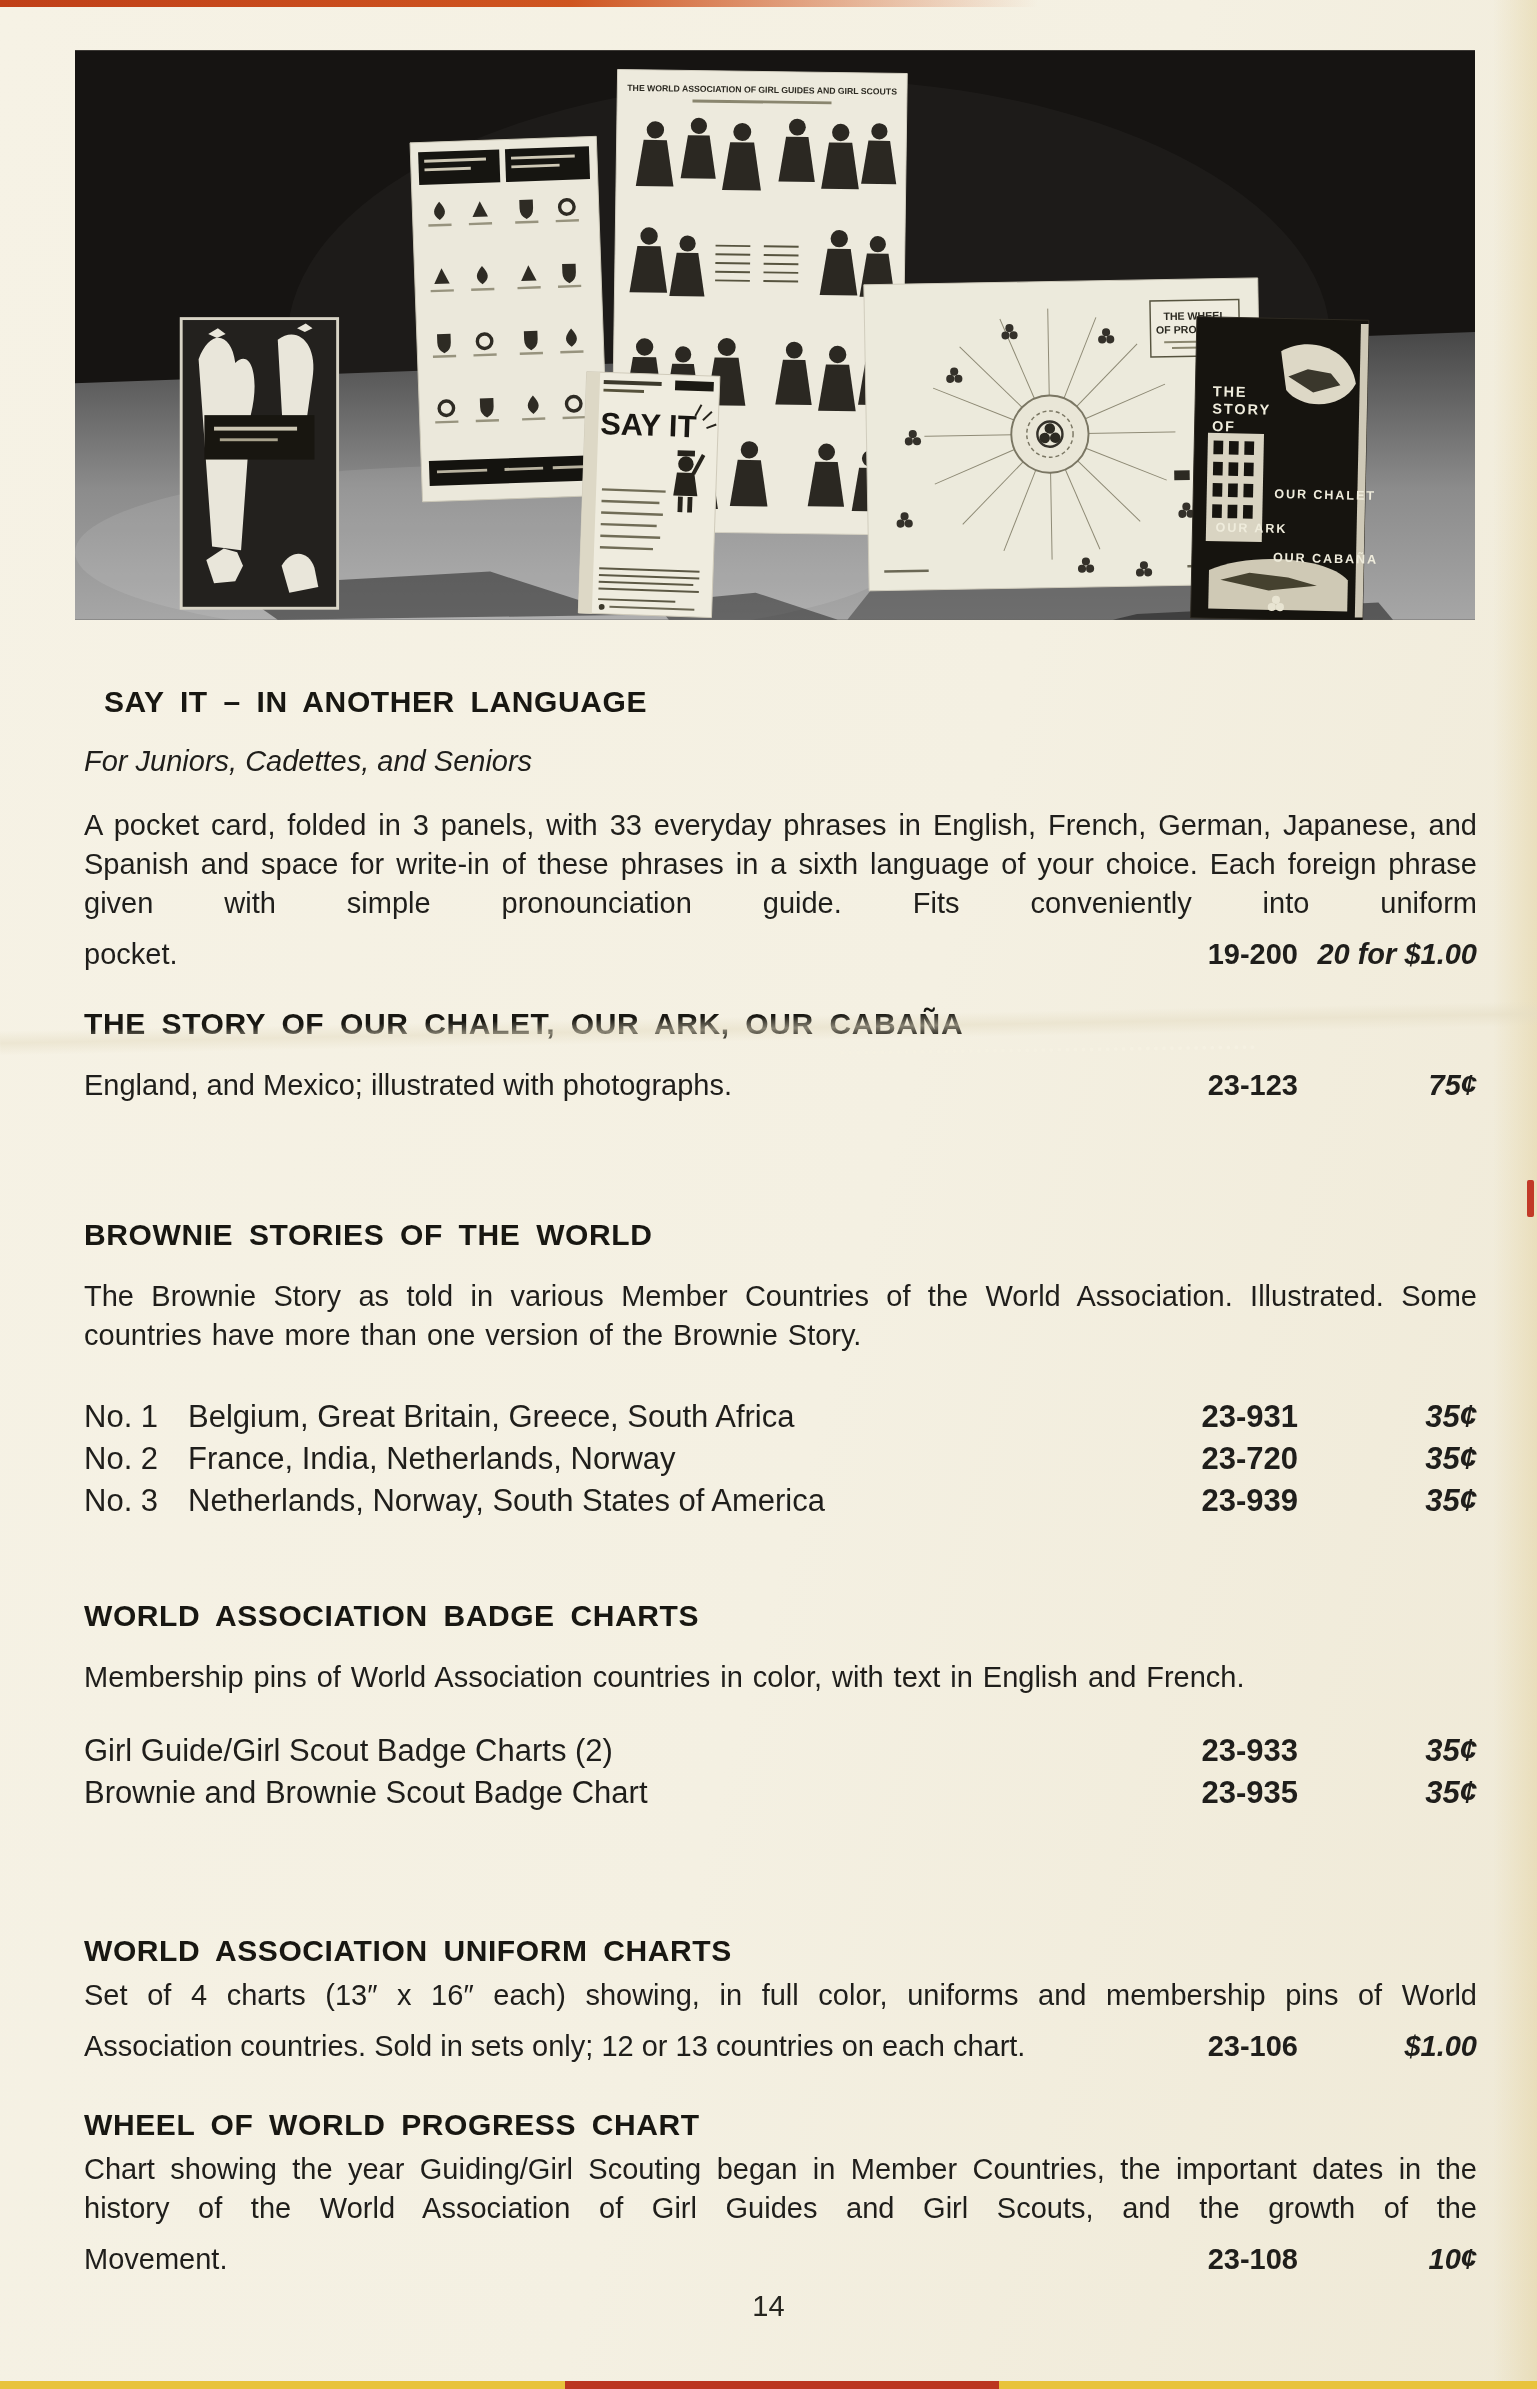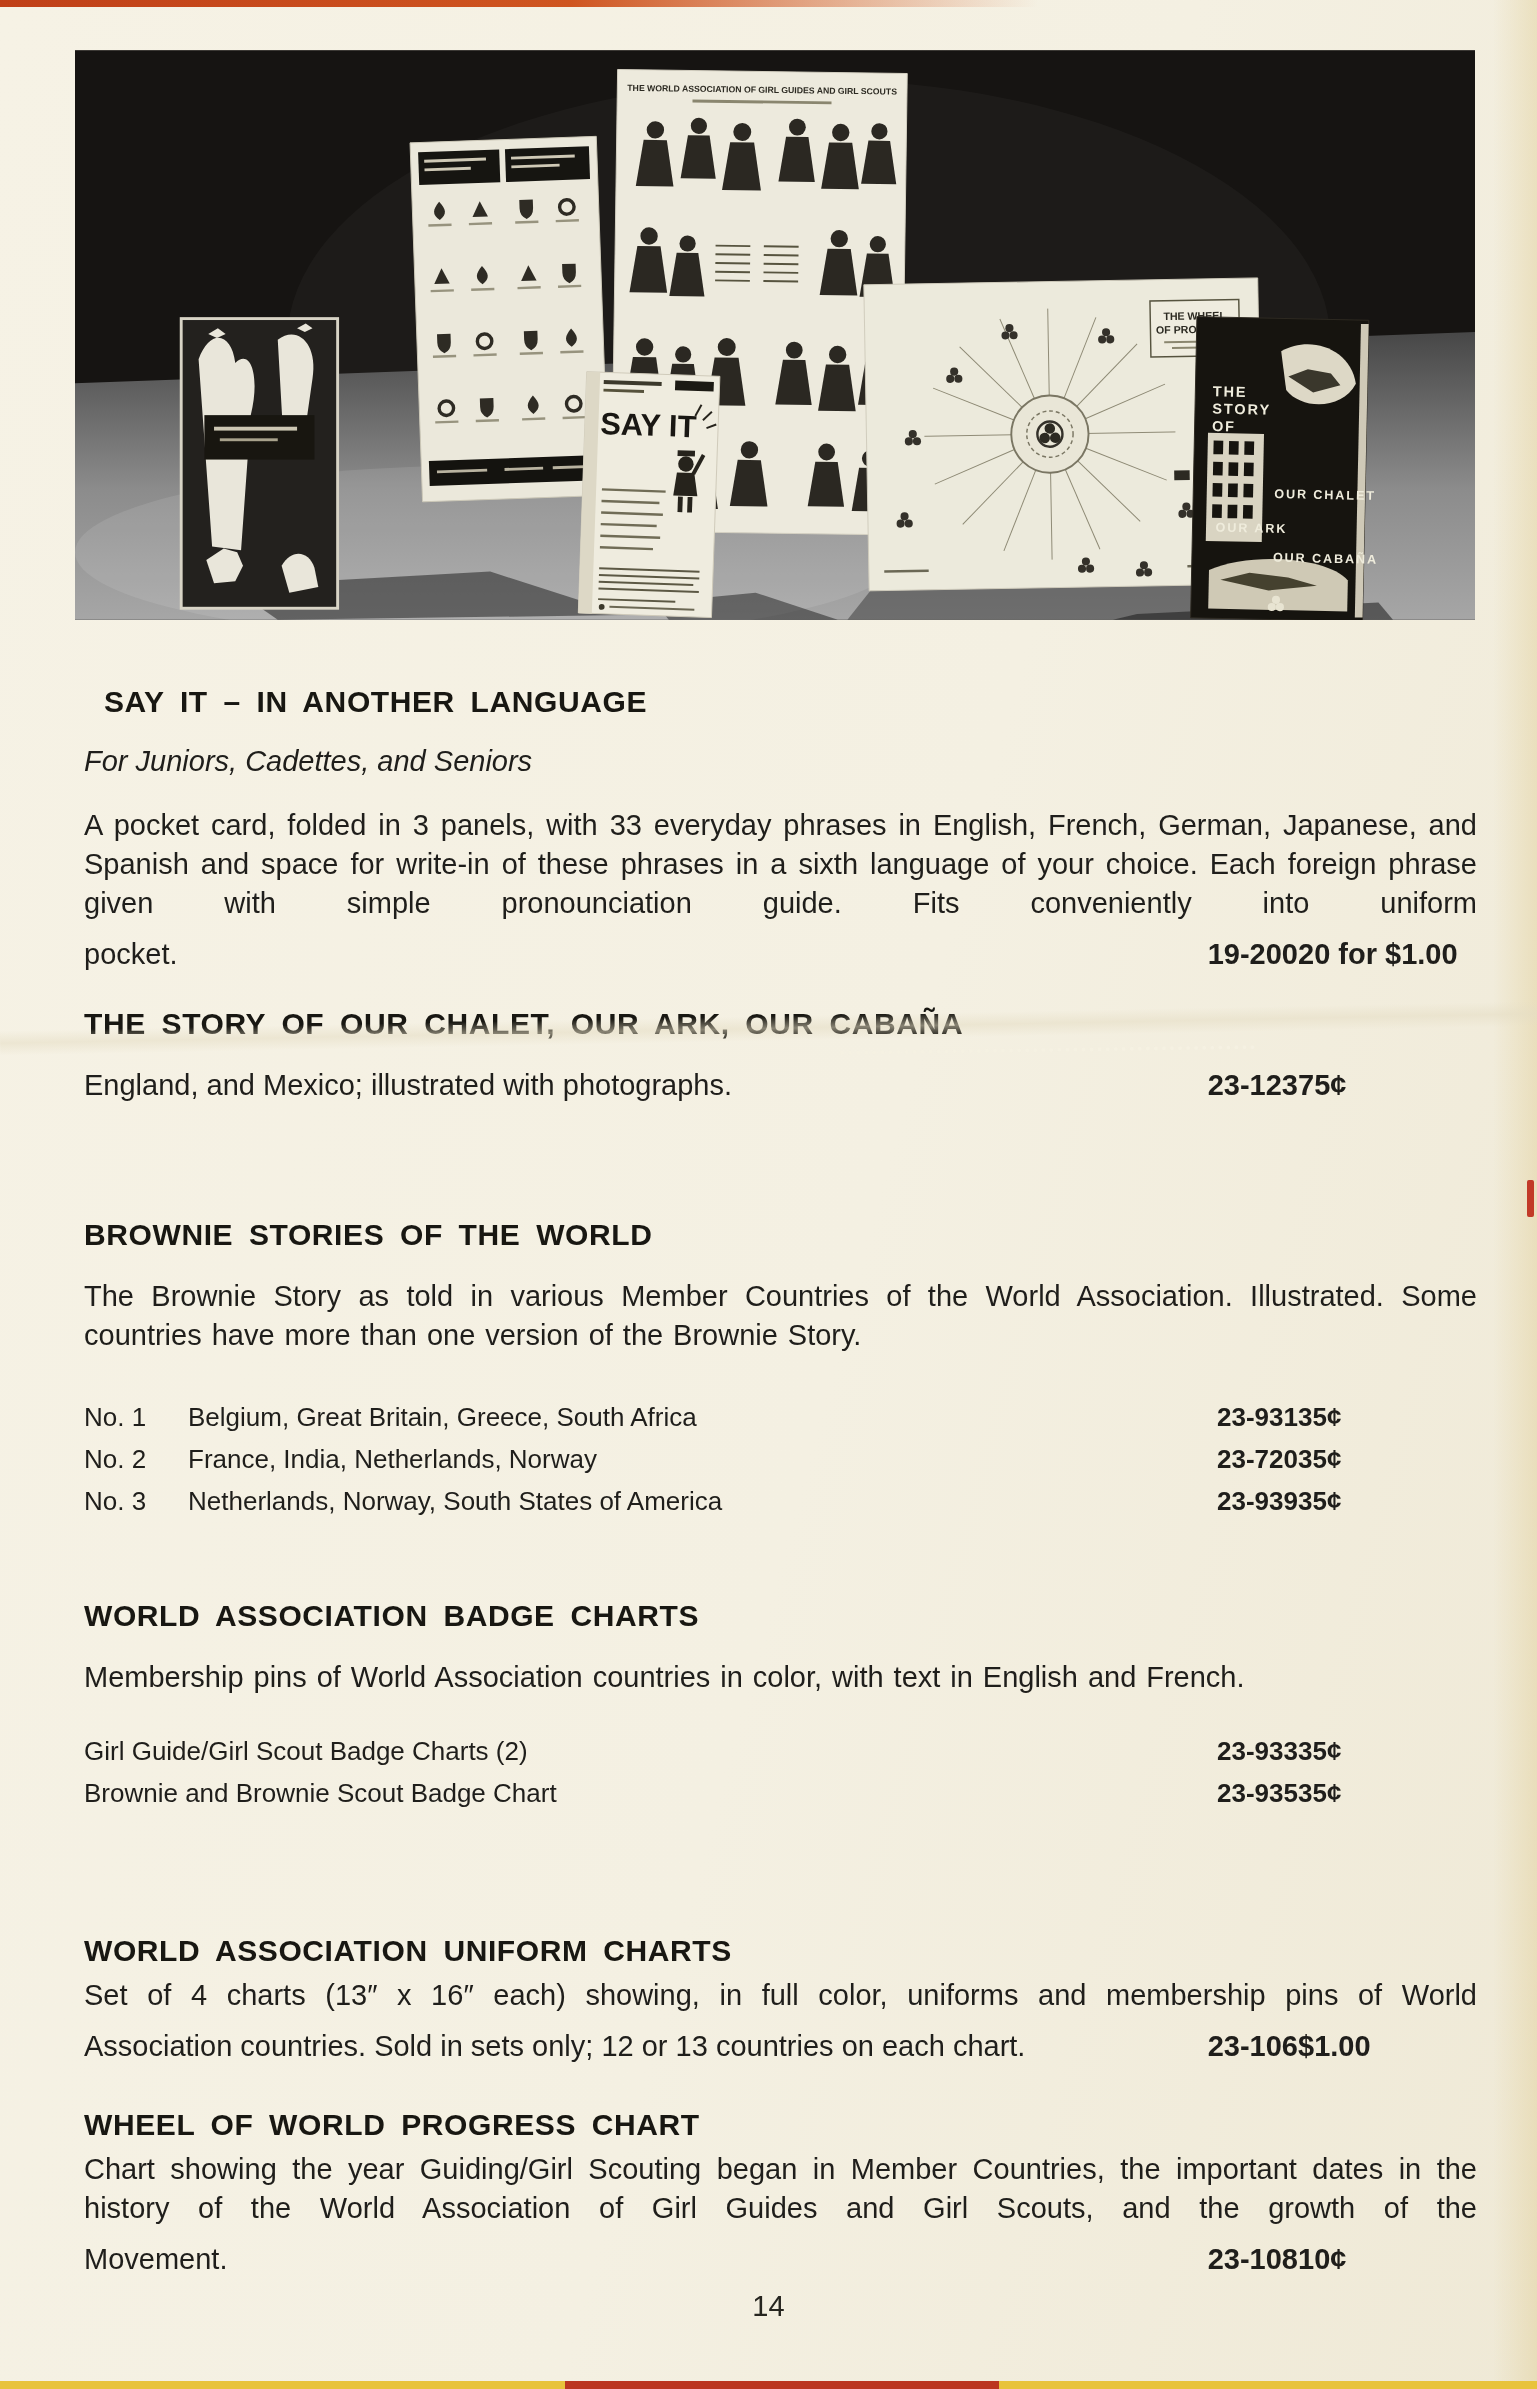--- a/index.html
+++ b/index.html
@@ -29,22 +29,22 @@
   .sec h2 { font-size:30px; line-height:39px; font-weight:bold; margin:0 0 23px;
             letter-spacing:0.6px; word-spacing:6.8px; color:#181712; }
   .sec h2.tight { margin-bottom:5.8px; }
   .sec h2.mb22 { margin-bottom:21px;margin-left:20px; }
   .subtitle { font-style:italic; font-size:29px; line-height:39px; margin:0 0 25px; }
   .body { font-size:29px; line-height:39px; margin:0; text-align:justify; word-spacing:1.9px; }
   .just-all { text-align:justify; text-align-last:justify; }
   .price-row { display:flex; font-size:29px; line-height:39px;margin-top:12px; }
   .price-row .tail { flex:1; }
   .cat   { width:145px; text-align:right; font-weight:bold; white-space:nowrap; }
-  .price { width:179px; font-weight:bold; white-space:nowrap; }
-  .item-row { display:flex; font-size:26px; line-height:42px; }
+  .price { width:179px; text-align:right; font-weight:bold; white-space:nowrap;font-style:italic; }
+  .item-row { display:flex; font-size:31px; line-height:42px; }
   .item-row .no { width:104px; }
   .item-row .grow { flex:1; }
   .list-block { margin-top:41px; }
   .list-block-sm { margin-top:33px; }
   .page-number { position:absolute; left:0; top:2290px; width:100%; text-align:center;
                  font-size:29px; color:#26251f; }
 </style>
 </head>
 <body>
 

